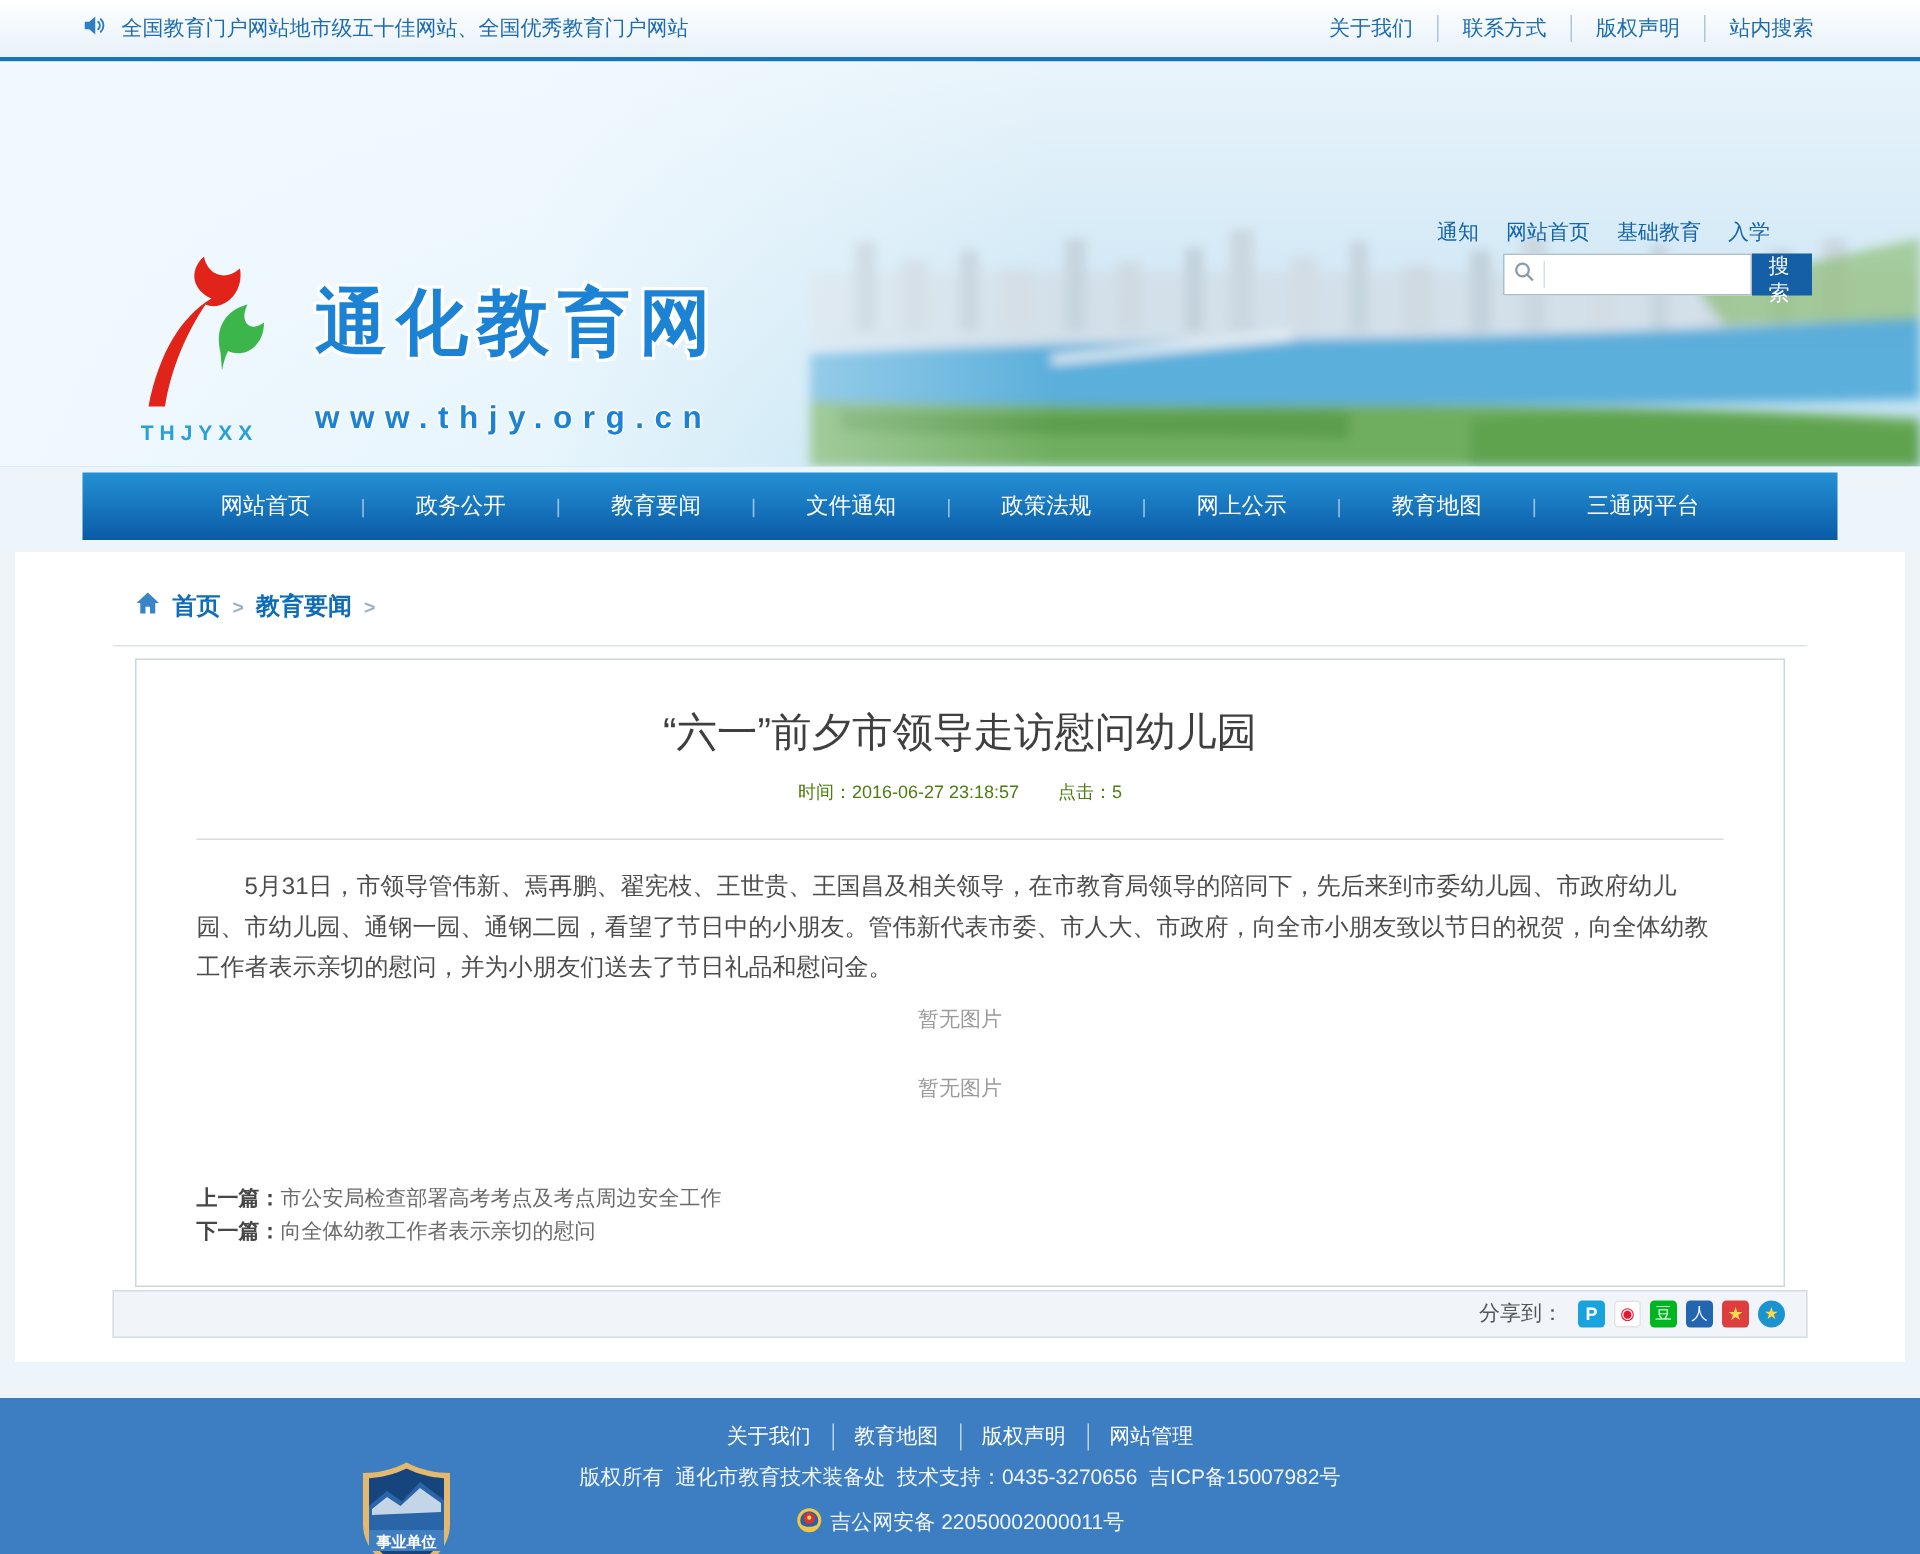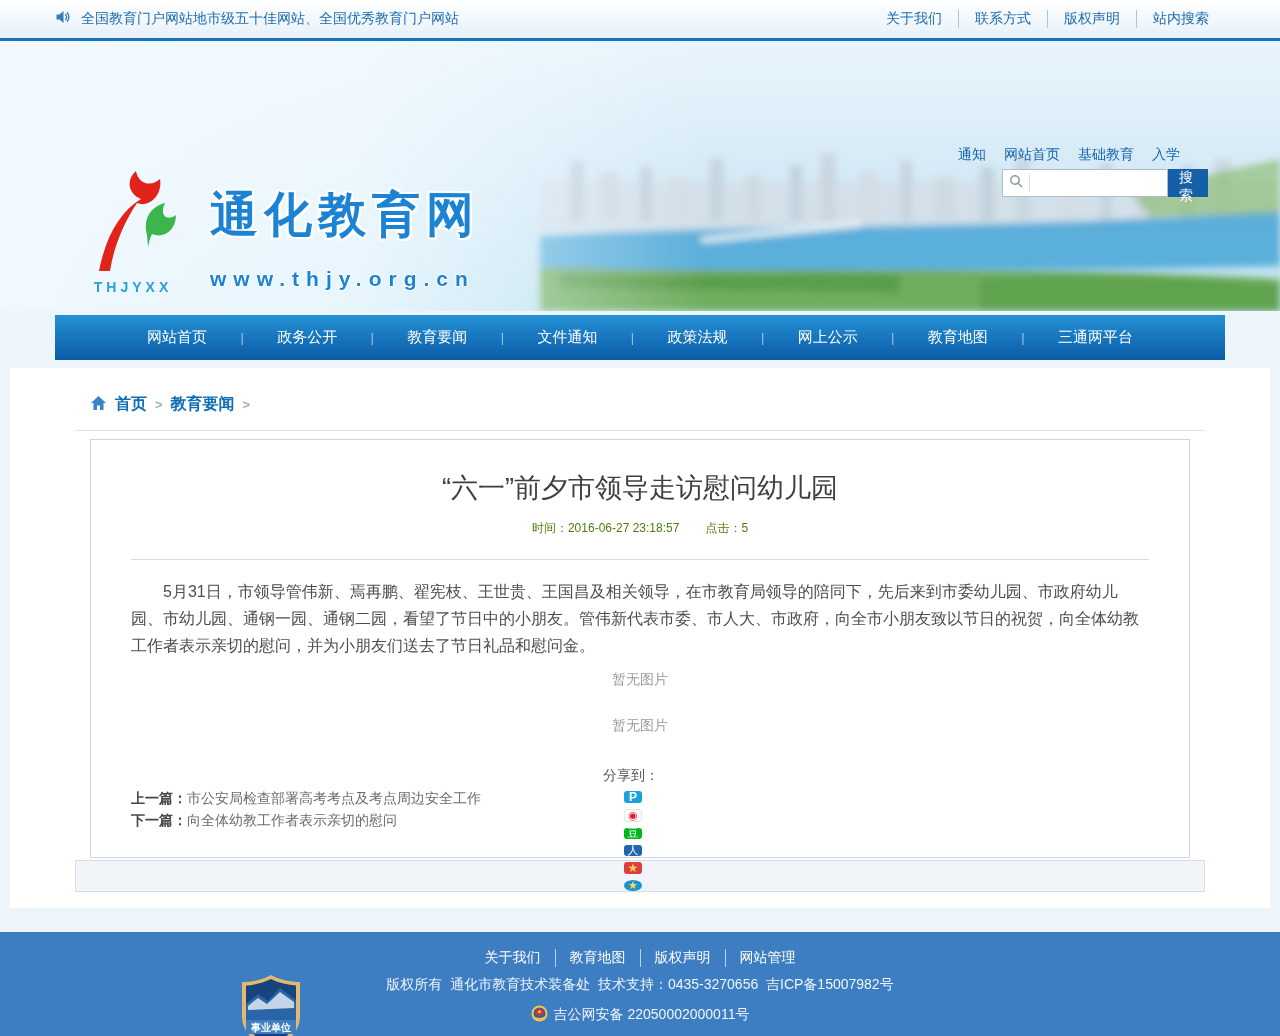--- a/index.html
+++ b/index.html
@@ -60,21 +60,21 @@
   .article-hr { border-top:1px solid #dadada; margin:22px 0 18px; }
   .article-body { font-size:16px; color:#4d4d4d; line-height:27px; text-indent:2em; }
   .no-img { text-align:center; color:#9b9b9b; font-size:14px; }
   .no-img.first { margin-top:12px; }
   .no-img.second { margin-top:28px; }
   .prevnext { margin-top:52px; font-size:14px; line-height:22px; }
   .prevnext .lbl { color:#474747; font-weight:bold; }
   .prevnext a { color:#6b6b6b; text-decoration:none; cursor:pointer; }
 
   .share-strip { margin:2px 65px 0; background:#f1f4f8; border:1px solid #d4dce4; height:32px;
-    display:flex; align-items:center; justify-content:flex-end; padding-right:14px; gap:6px;flex-direction:column; }
+    display:flex; align-items:center; justify-content:flex-end; padding-right:14px; gap:6px; }
   .share-strip .share-label { color:#555; font-size:14px; margin-right:4px; }
   .share-icon { width:18px; height:18px; border-radius:3px; display:flex; align-items:center;
     justify-content:center; font-size:12px; color:#fff; cursor:pointer; line-height:1; }
   .si-pengyou { background:#18a3dc; font-weight:bold; }
   .si-weibo { background:#fff; border:1px solid #e3e3e3; color:#e6162d; font-size:11px; }
   .si-douban { background:#00b51d; font-size:11px; }
   .si-renren { background:#2266b0; font-size:11px; }
   .si-star { background:#dd3f3f; color:#ffd84d; font-size:12px; }
   .si-qzone { background:#1a93d0; border-radius:50%; color:#ffd84d; font-size:11px; }
 

